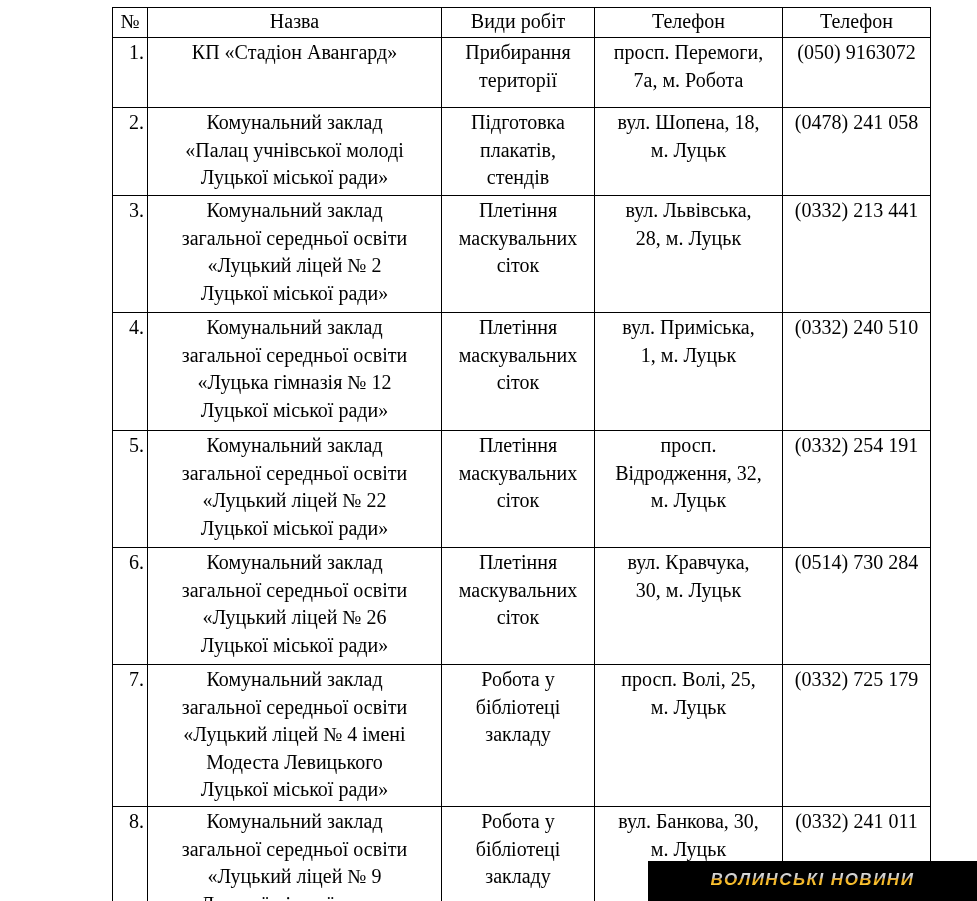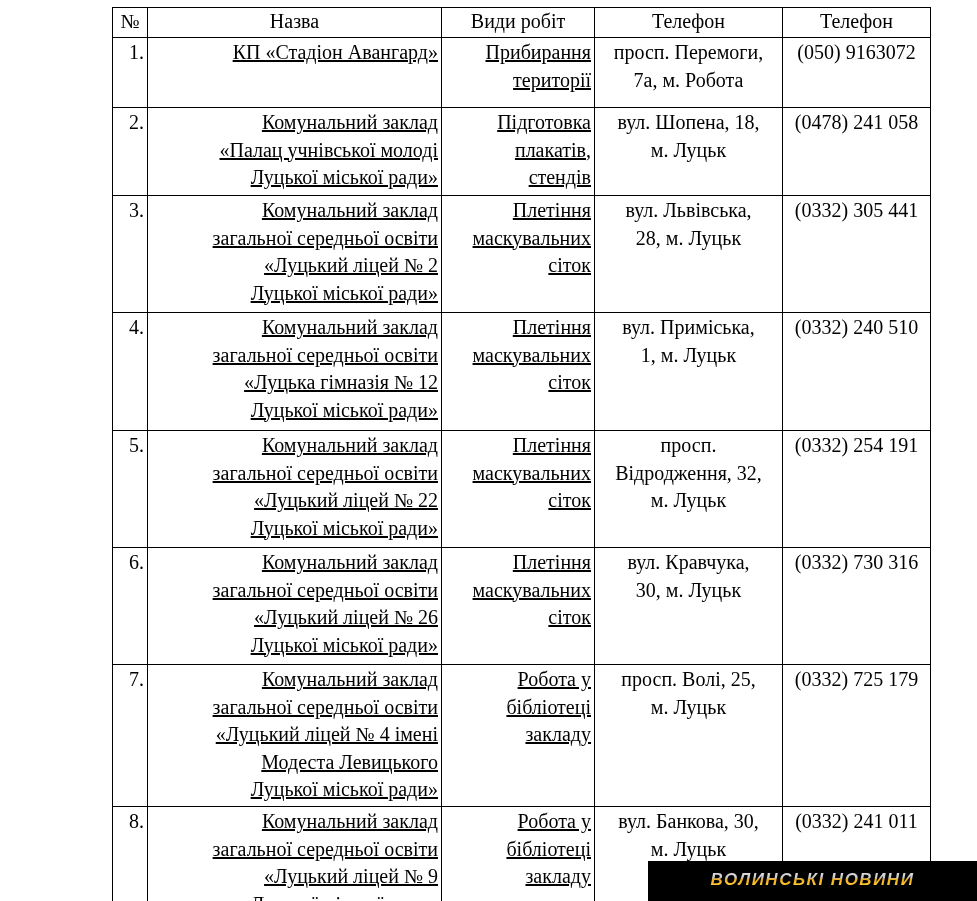--- a/index.html
+++ b/index.html
@@ -47,24 +47,23 @@
   tr.row-4 { height: 118px; }
   tr.row-5 { height: 117px; }
   tr.row-6 { height: 117px; }
   tr.row-7 { height: 142px; }
   tr.row-8 { height: 120px; }
   td.cell-num {
     text-align: right;
     padding-right: 3px;
   }
   td.cell-name, td.cell-work {
-    text-align: right;
+    text-align: center;
     padding-left: 6px;
     white-space: pre-line;
-    text-decoration: underline;
   }
   td.cell-address, td.cell-phone {
     text-align: center;
     white-space: pre-line;
   }
   .watermark {
     position: absolute;
     left: 648px;
     top: 861px;
     width: 329px;
@@ -138,21 +137,21 @@
         <td class="cell-num">3.</td>
         <td class="cell-name">Комунальний заклад
 загальної середньої освіти
 «Луцький ліцей № 2
 Луцької міської ради»</td>
         <td class="cell-work">Плетіння
 маскувальних
 сіток</td>
         <td class="cell-address">вул. Львівська,
 28, м. Луцьк</td>
-        <td class="cell-phone">(0332) 305 441</td>
+        <td class="cell-phone">(0332) 213 441</td>
       </tr>
       <tr class="row-4">
         <td class="cell-num">4.</td>
         <td class="cell-name">Комунальний заклад
 загальної середньої освіти
 «Луцька гімназія № 12
 Луцької міської ради»</td>
         <td class="cell-work">Плетіння
 маскувальних
 сіток</td>
@@ -178,21 +177,21 @@
         <td class="cell-num">6.</td>
         <td class="cell-name">Комунальний заклад
 загальної середньої освіти
 «Луцький ліцей № 26
 Луцької міської ради»</td>
         <td class="cell-work">Плетіння
 маскувальних
 сіток</td>
         <td class="cell-address">вул. Кравчука,
 30, м. Луцьк</td>
-        <td class="cell-phone">(0332) 730 316</td>
+        <td class="cell-phone">(0514) 730 284</td>
       </tr>
       <tr class="row-7">
         <td class="cell-num">7.</td>
         <td class="cell-name">Комунальний заклад
 загальної середньої освіти
 «Луцький ліцей № 4 імені
 Модеста Левицького
 Луцької міської ради»</td>
         <td class="cell-work">Робота у
 бібліотеці

